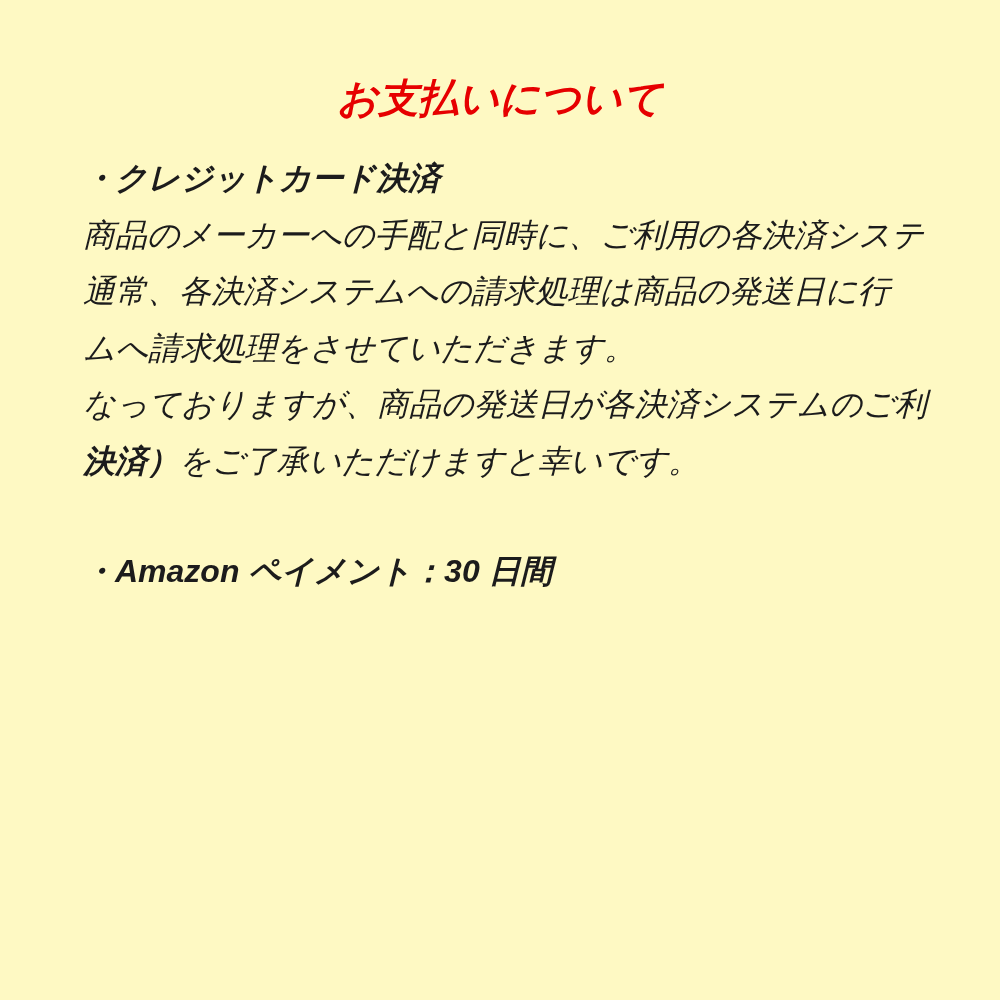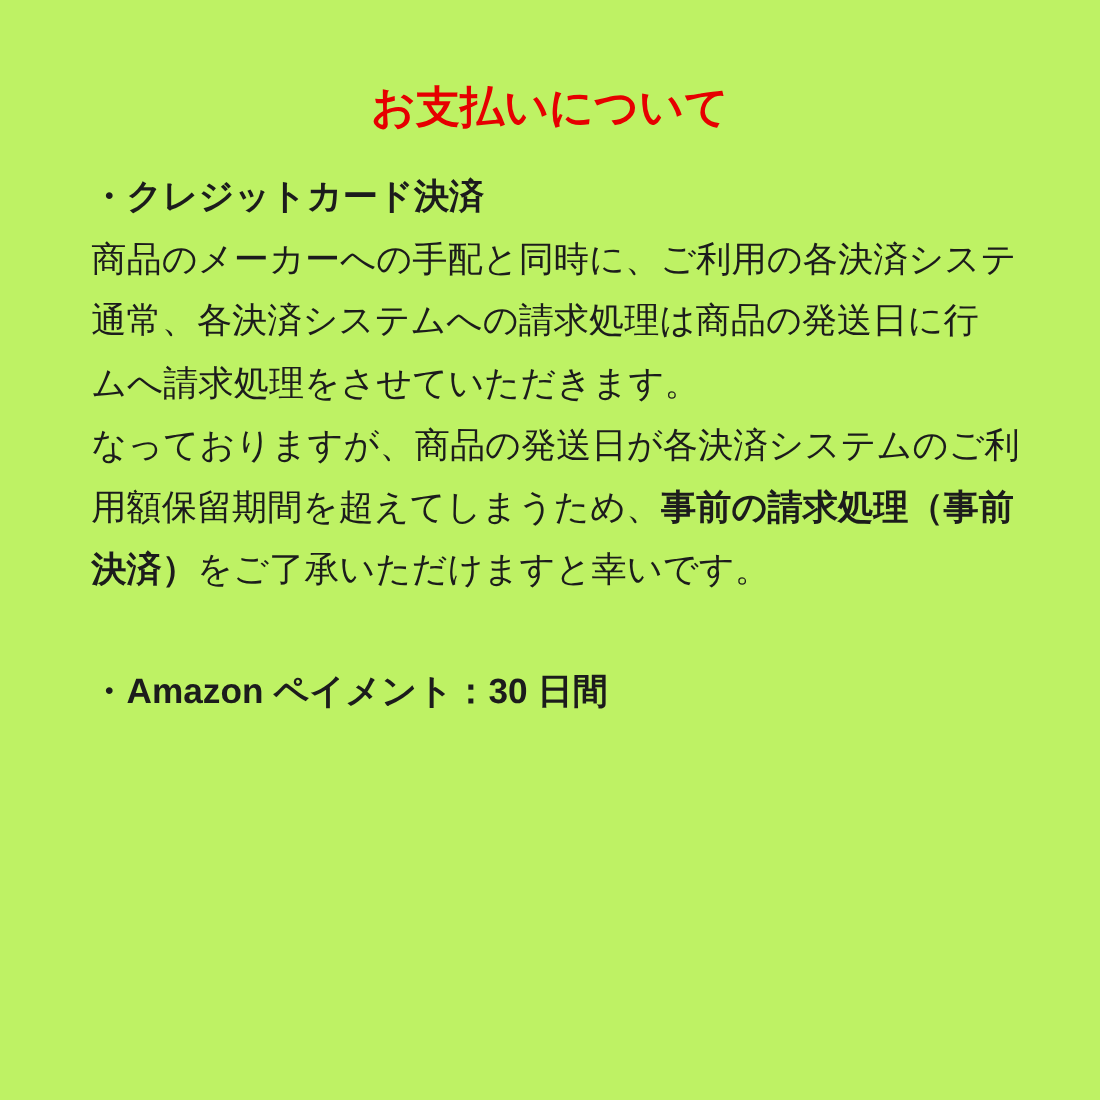--- a/index.html
+++ b/index.html
@@ -41,29 +41,28 @@
     font-weight: 400;
   }
   .line .bold {
     font-weight: 700;
     margin-top: 15px;
   }
 </style>
 </head>
 <body>
 
-<div class="page" style="background-color: #bef264; color: rgb(28, 28, 28);">
+<div class="page" style="background-color: #fef9c3; color: rgb(28, 28, 28); font-style: italic;">
   <h1 class="title" style="color: rgb(230, 0, 0);">お支払いについて</h1>
   <div class="content">
       <div class="section">
         <div class="line"><span class="bold">・クレジットカード決済</span></div>
         <div class="line"><span>商品のメーカーへの手配と同時に、ご利用の各決済システ</span></div>
         <div class="line"><span>通常、各決済システムへの請求処理は商品の発送日に行</span></div>
         <div class="line"><span>ムへ請求処理をさせていただきます。</span></div>
         <div class="line"><span>なっておりますが、商品の発送日が各決済システムのご利</span></div>
-        <div class="line"><span>用額保留期間を超えてしまうため、</span><span class="bold">事前の請求処理（事前</span></div>
         <div class="line"><span class="bold">決済）</span><span>をご了承いただけますと幸いです。</span></div>
       </div>
       <div class="section">
         <div class="line"><span class="bold">・Amazon ペイメント：30 日間</span></div>
       </div>
     </div>
 </div>
 
 </body></html>

